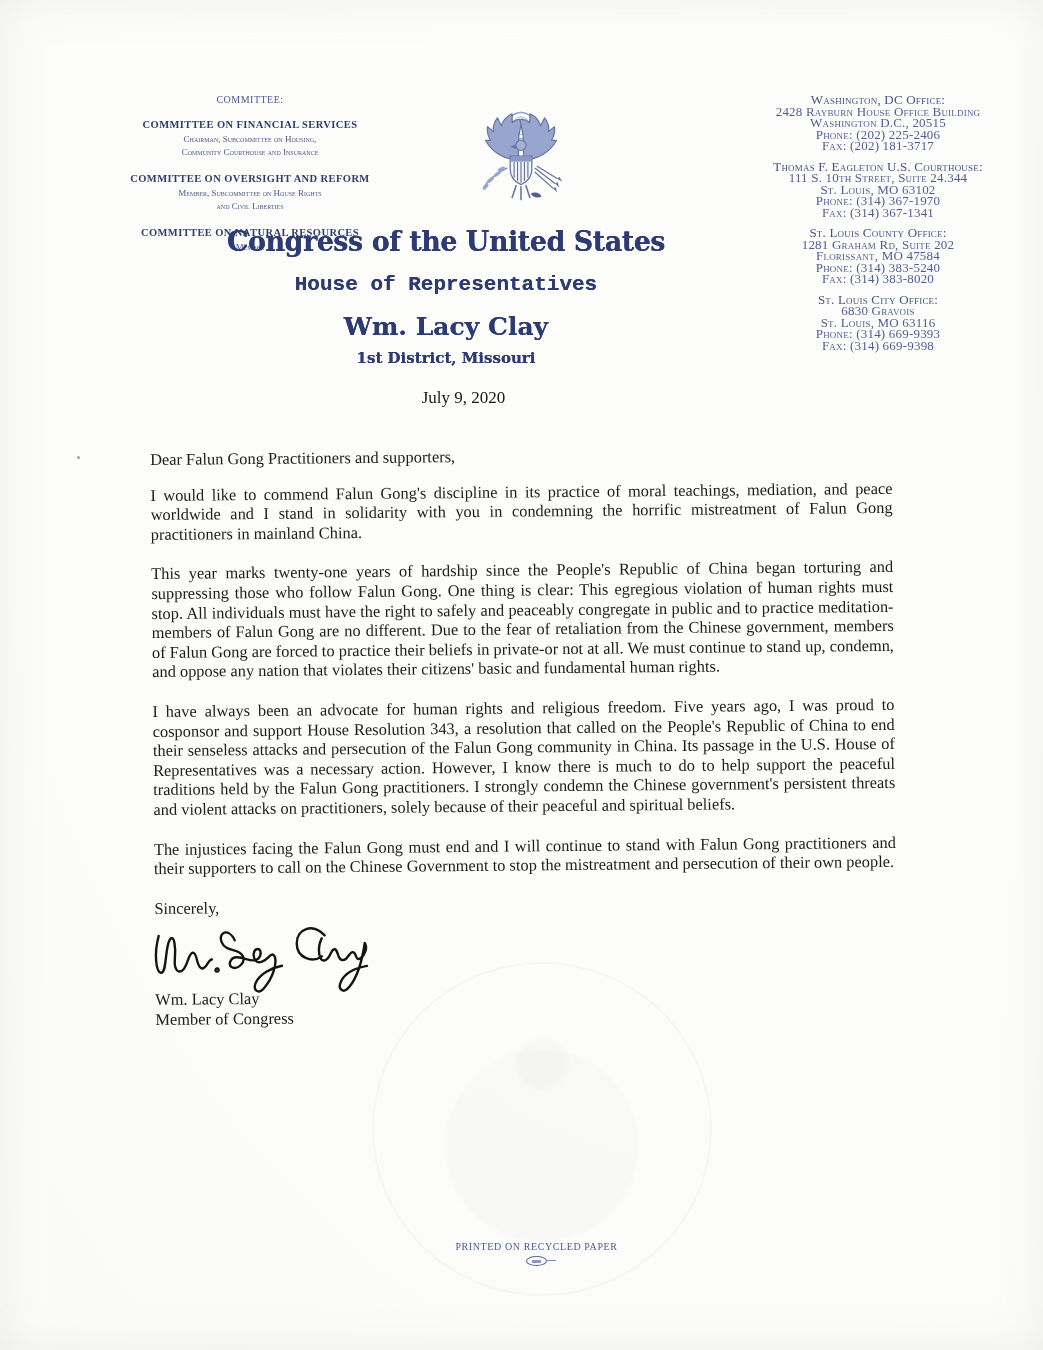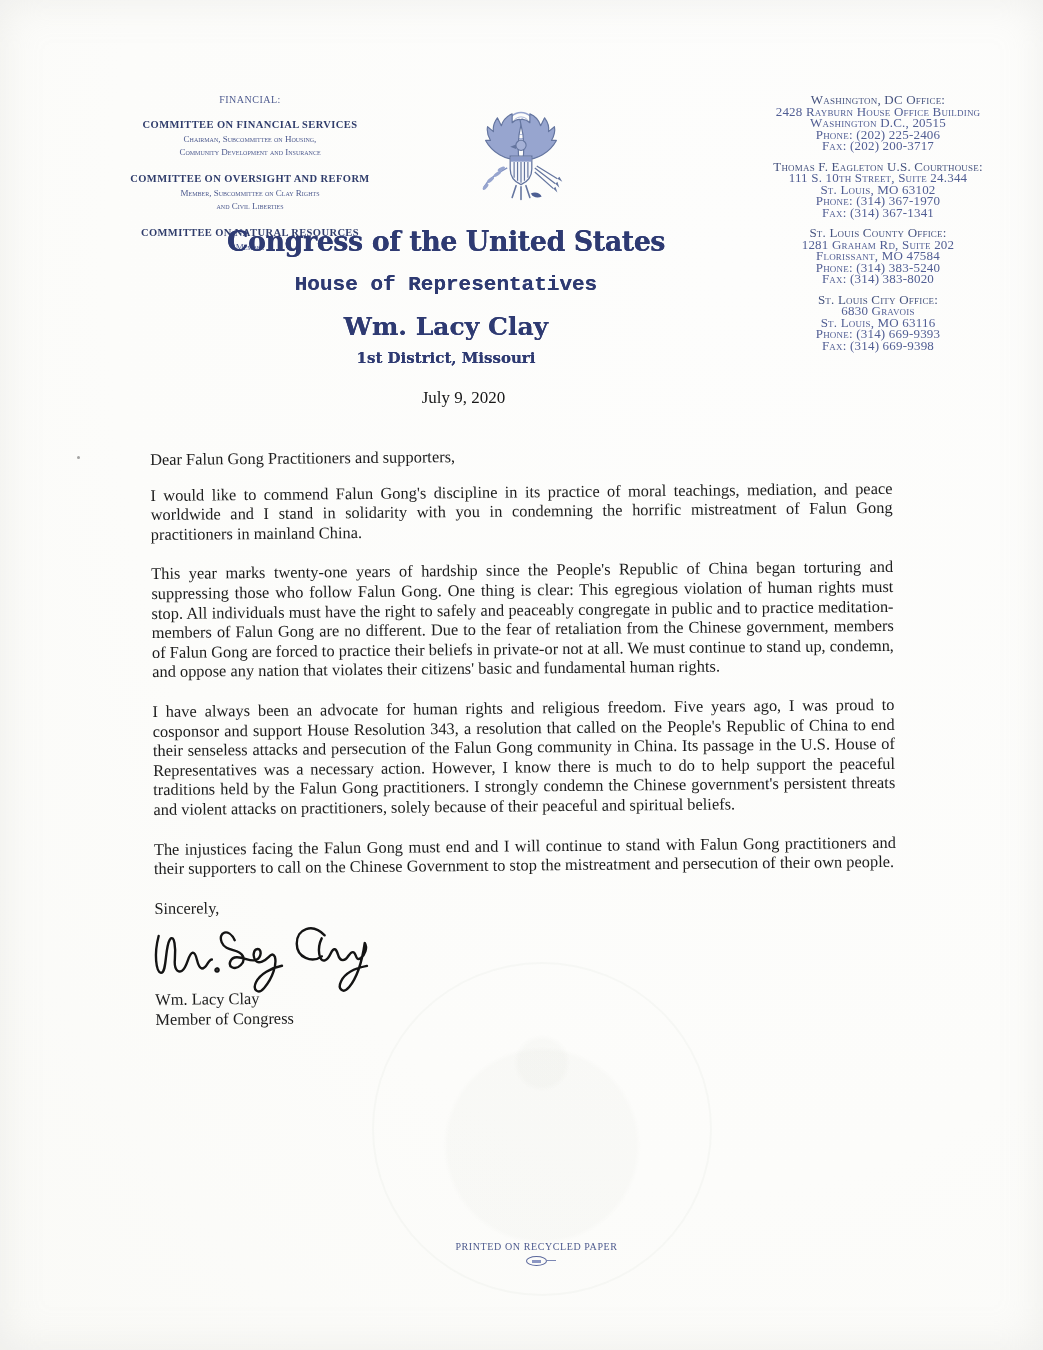--- a/index.html
+++ b/index.html
@@ -65,47 +65,47 @@
                   radial-gradient(circle at 50% 30%, rgba(150,158,140,.04) 0 8%, transparent 10%);}
   .speck{position:absolute;left:77px;top:456px;width:3px;height:3px;border-radius:50%;
        background:rgba(90,90,90,.55);}
 </style>
 </head>
 <body>
 
 <div class="page">
 
   <div class="committees">
-    <div class="committees-heading">FINANCIAL:</div>
+    <div class="committees-heading">COMMITTEE:</div>
 
     <div class="committee">
       <div class="committee-name">COMMITTEE ON FINANCIAL SERVICES</div>
       <div class="committee-role">Chairman, Subcommittee on Housing,</div>
-      <div class="committee-role">Community Development and Insurance</div>
+      <div class="committee-role">Community Courthouse and Insurance</div>
     </div>
 
     <div class="committee">
       <div class="committee-name">COMMITTEE ON OVERSIGHT AND REFORM</div>
-      <div class="committee-role">Member, Subcommittee on Clay Rights</div>
+      <div class="committee-role">Member, Subcommittee on House Rights</div>
       <div class="committee-role">and Civil Liberties</div>
     </div>
 
     <div class="committee">
       <div class="committee-name">COMMITTEE ON NATURAL RESOURCES</div>
       <div class="committee-role">Member</div>
     </div>
   </div>
 
   <div class="offices">
     <div class="office-group">
       <div class="office-line">Washington, DC Office:</div>
       <div class="office-line">2428 Rayburn House Office Building</div>
       <div class="office-line">Washington D.C., 20515</div>
       <div class="office-line">Phone: (202) 225-2406</div>
-      <div class="office-line">Fax: (202) 200-3717</div>
+      <div class="office-line">Fax: (202) 181-3717</div>
     </div>
     <div class="office-group">
       <div class="office-line">Thomas F. Eagleton U.S. Courthouse:</div>
       <div class="office-line">111 S. 10th Street, Suite 24.344</div>
       <div class="office-line">St. Louis, MO 63102</div>
       <div class="office-line">Phone: (314) 367-1970</div>
       <div class="office-line">Fax: (314) 367-1341</div>
     </div>
     <div class="office-group">
       <div class="office-line">St. Louis County Office:</div>

